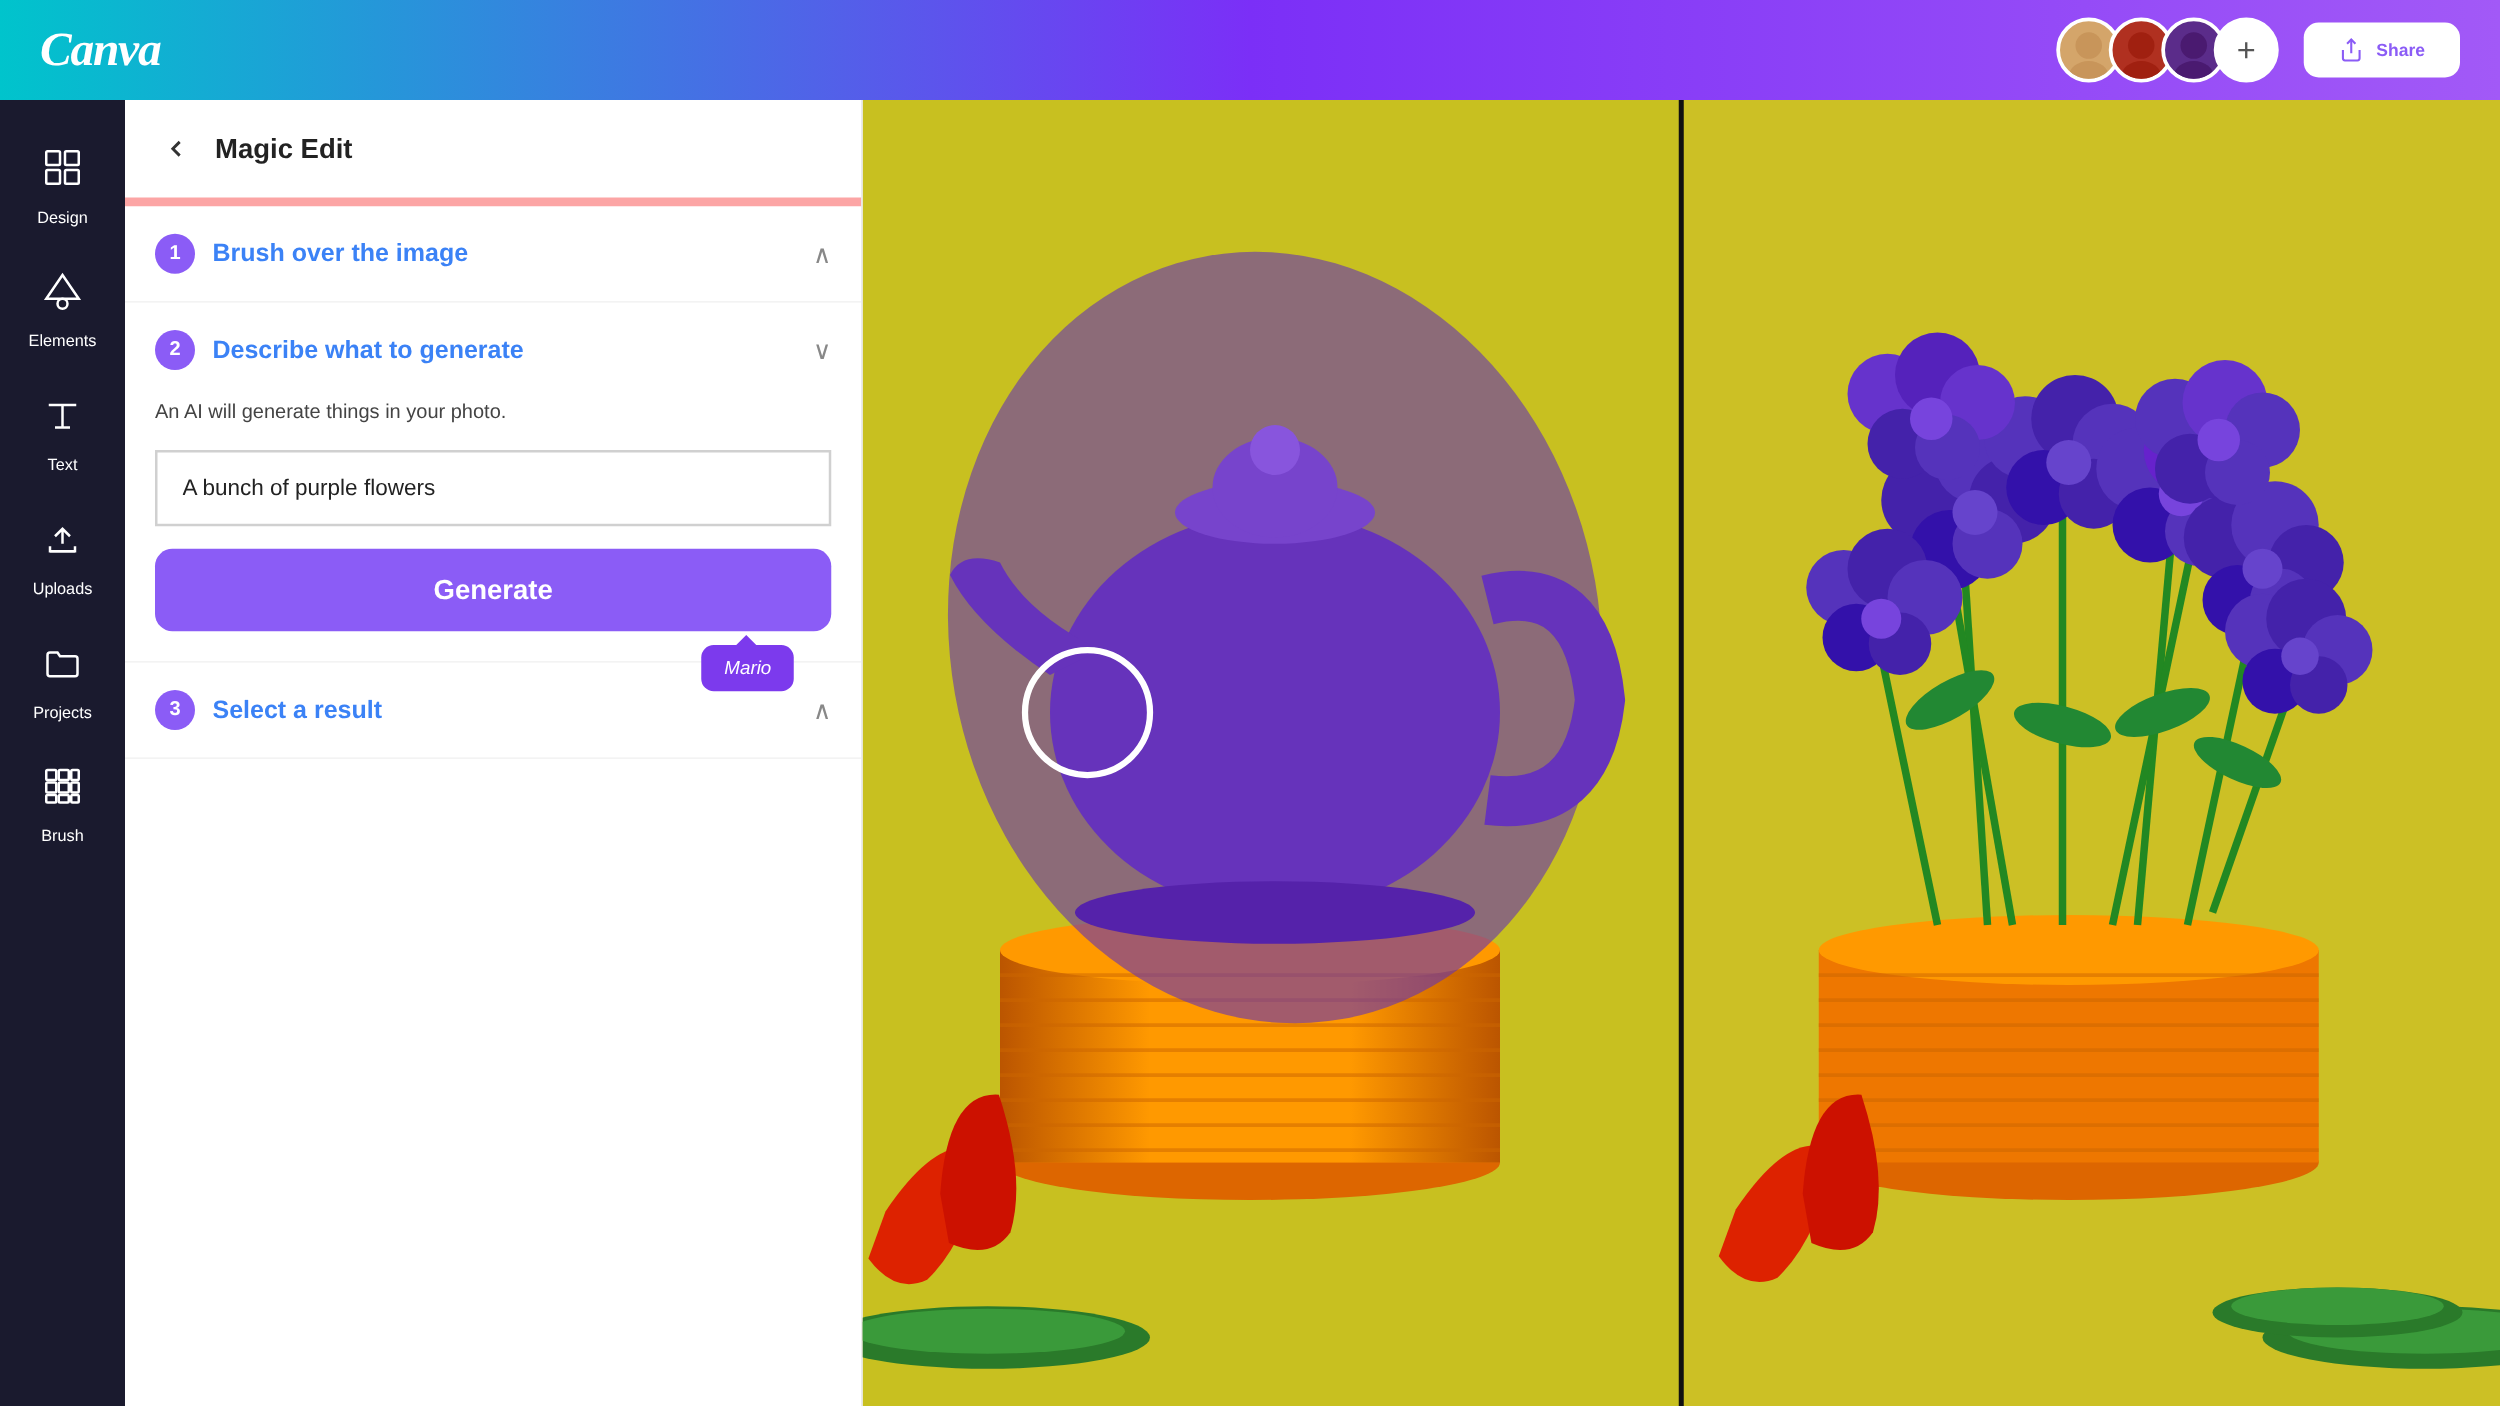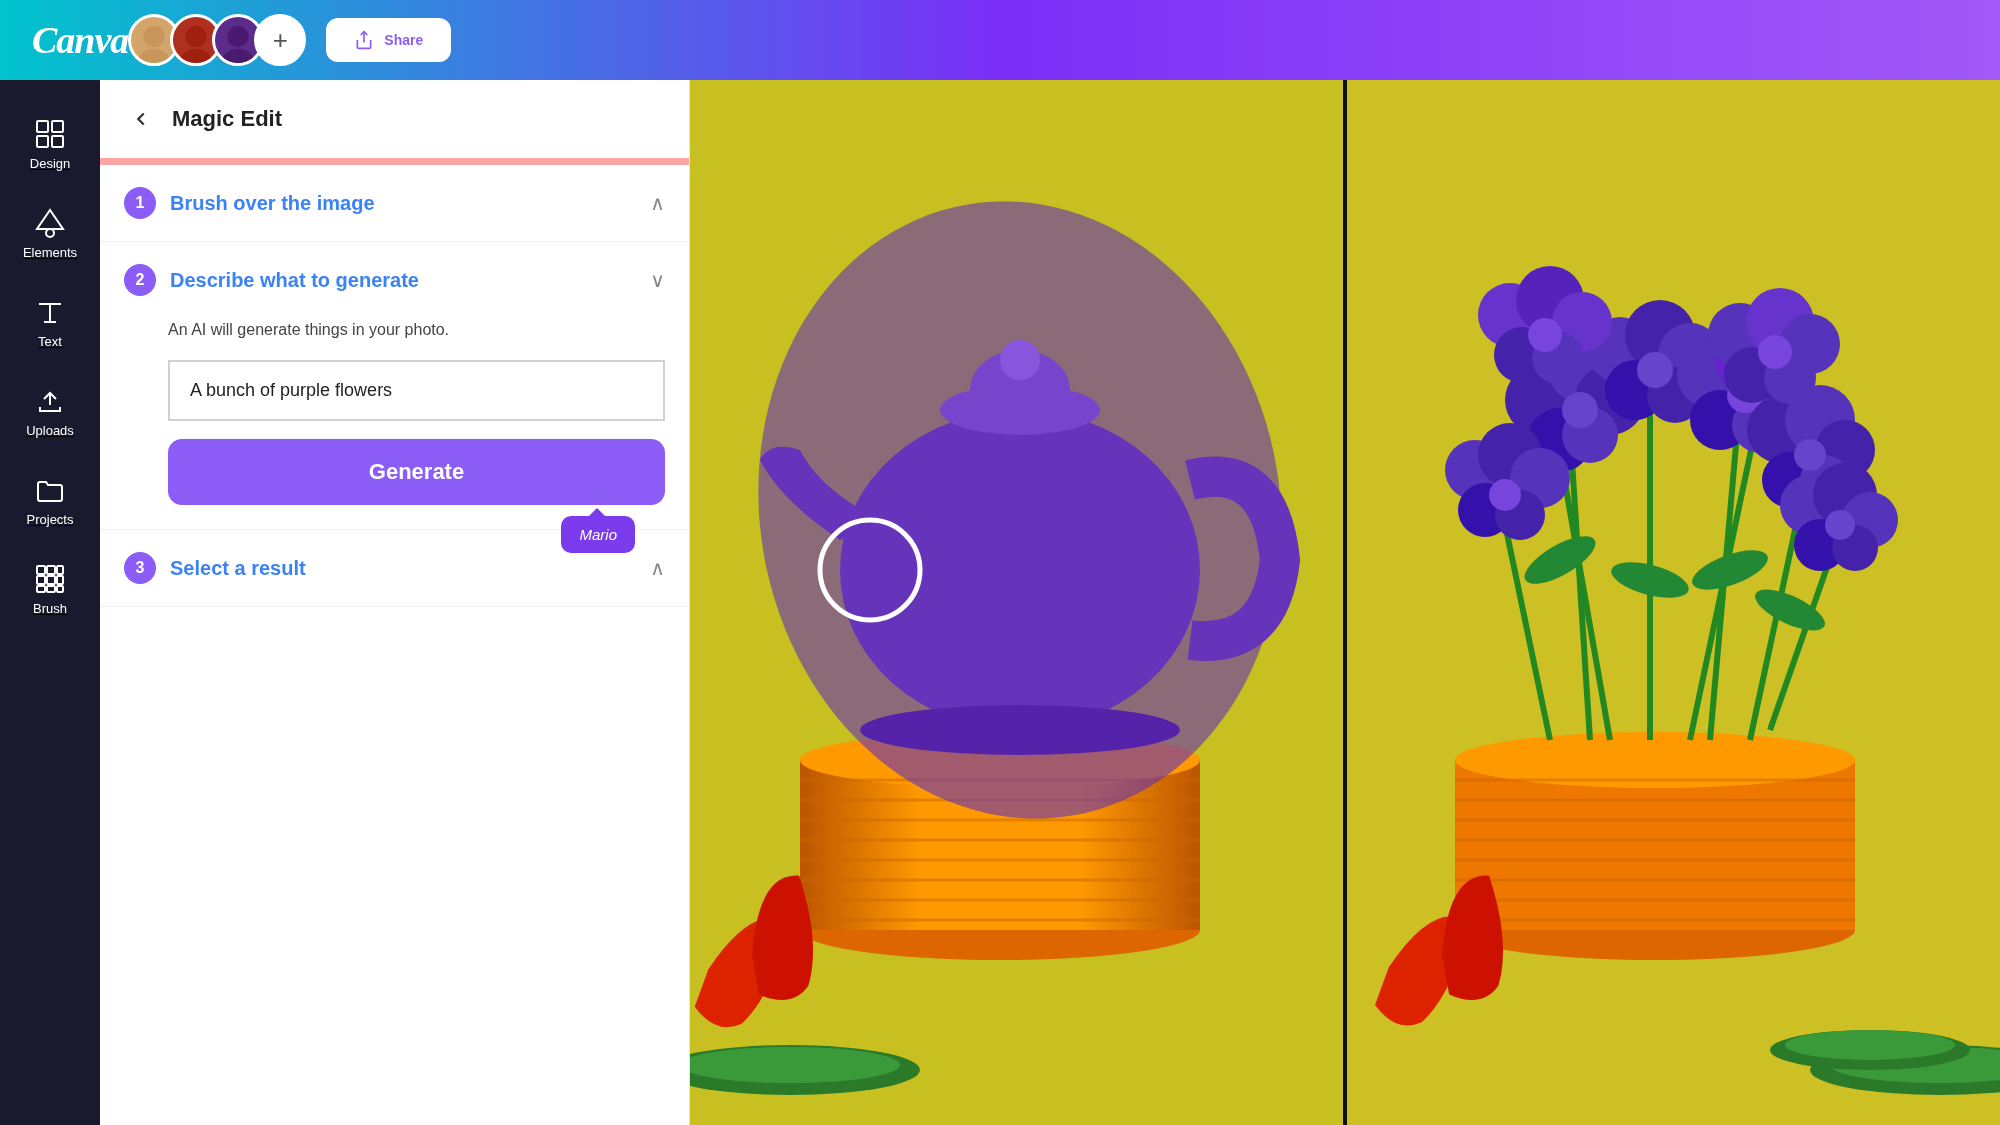--- a/index.html
+++ b/index.html
@@ -4,20 +4,21 @@
   <style>
     * { margin: 0; padding: 0; box-sizing: border-box; }
     body { width: 2000px; height: 1125px; font-family: -apple-system, BlinkMacSystemFont, 'Segoe UI', sans-serif; overflow: hidden; display: flex; flex-direction: column; }
 
     
     .header {
       height: 80px;
       background: linear-gradient(90deg, #00c4cc 0%, #7b2ff7 50%, #a259f7 100%);
       display: flex;
       align-items: center;
+      justify-content: space-between;
       padding: 4px 32px;
       flex-shrink: 0;
       z-index: 10;
     }
     .canva-logo {
       font-family: Georgia, serif;
       font-size: 38px;
       color: white;
       font-style: italic;
       font-weight: bold;
@@ -94,26 +95,25 @@
       flex-direction: column;
       align-items: center;
       padding: 20px 0;
       gap: 0;
       flex-shrink: 0;
     }
     .sidebar-item {
       display: flex;
       flex-direction: column;
       align-items: center;
-      gap: 6px;
+      gap: 16px;
       padding: 18px 10px;
       cursor: pointer;
       border-radius: 10px;
       width: 90px;
-      text-decoration: underline;
     }
     .sidebar-item svg { width: 32px; height: 32px; color: white; }
     .sidebar-item-label {
       font-size: 13px;
       color: white;
       font-weight: 500;
     }
 
     
     .panel {
@@ -184,21 +184,20 @@
     }
     .step-title.bold { font-weight: 700; }
     .chevron {
       font-size: 20px;
       color: #888;
     }
 
     
     .step-content {
       padding: 0 24px 24px 24px;
-      margin-left: 44px;
     }
     .step-desc {
       font-size: 16px;
       color: #444;
       margin-bottom: 18px;
       line-height: 1.5;
     }
     .text-input {
       width: 100%;
       padding: 18px 20px;

